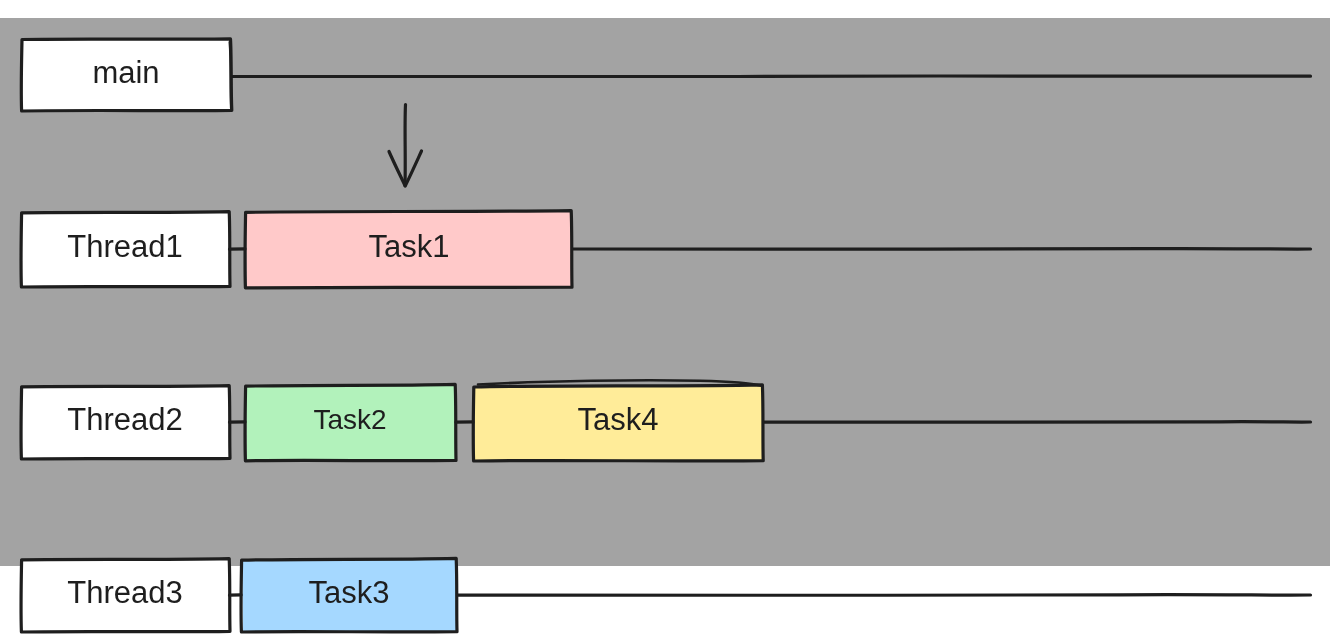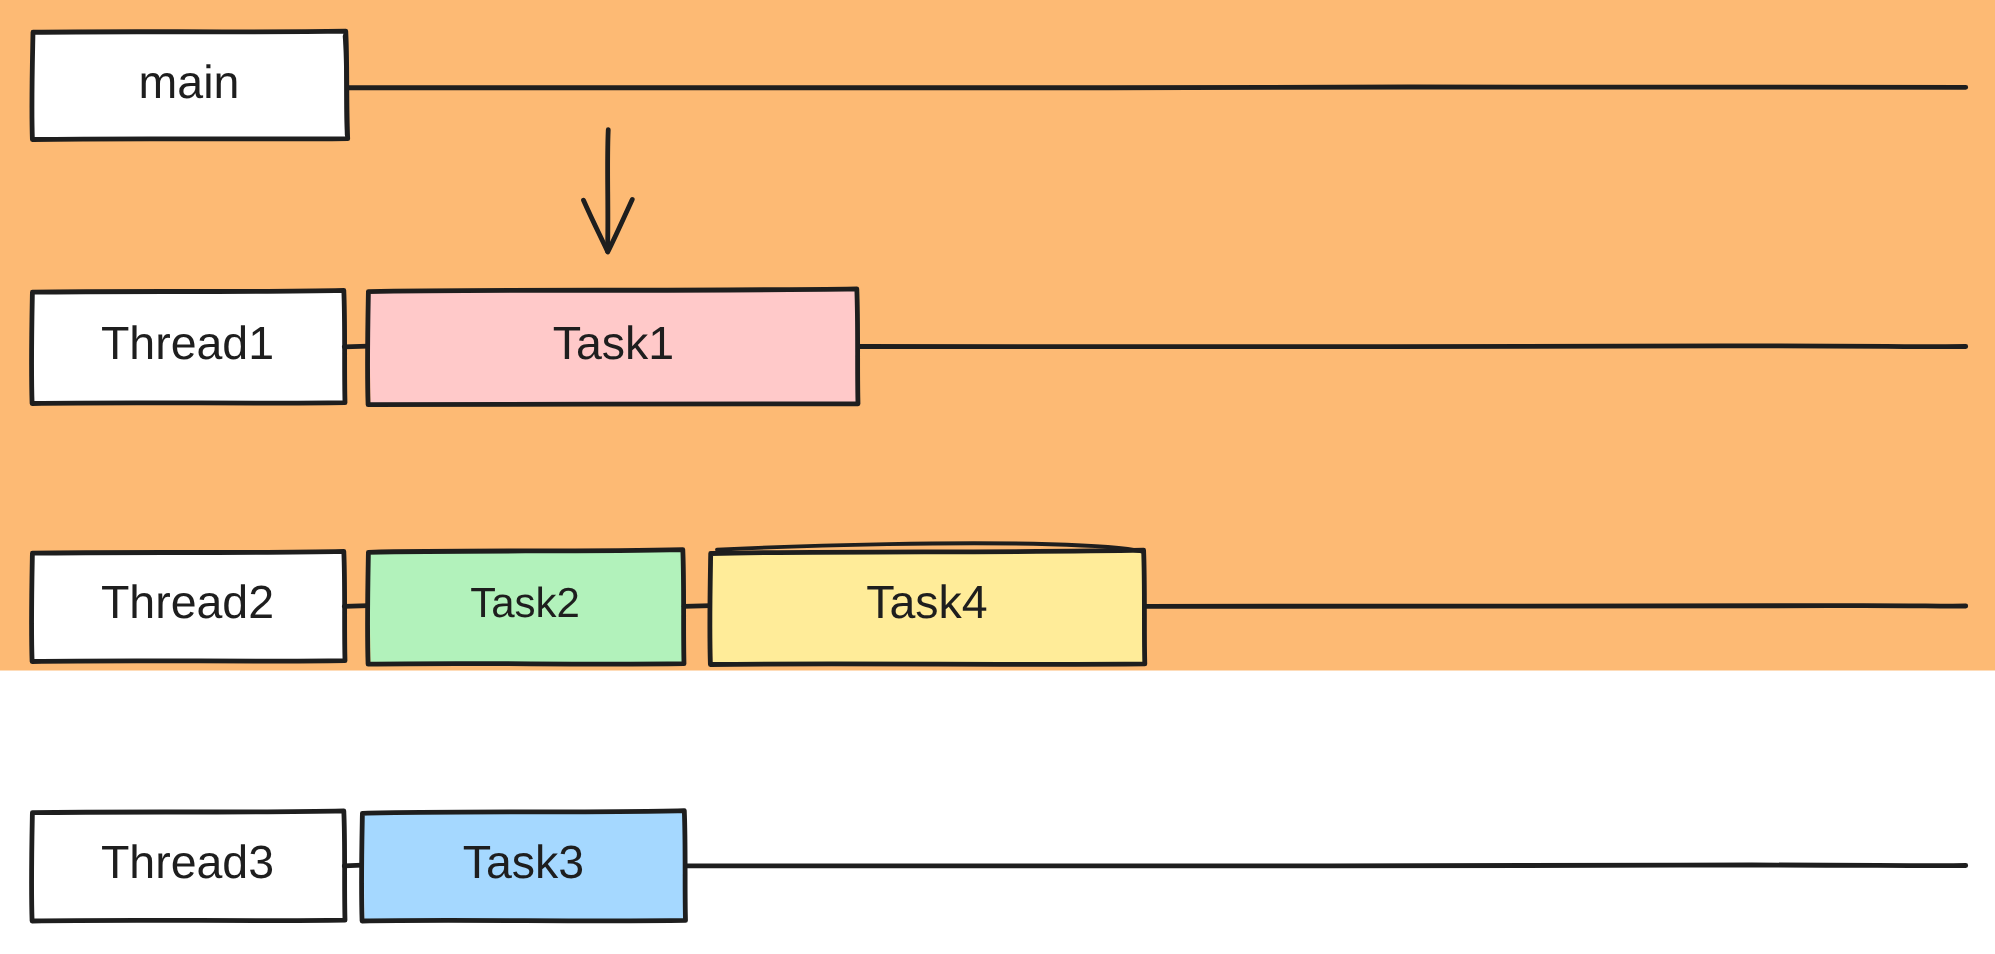--- a/index.html
+++ b/index.html
@@ -9,22 +9,23 @@
   }
   body {
     width: 1330px;
     height: 636px;
     overflow: hidden;
     font-family: "Liberation Sans", sans-serif;
   }
   #stage {
     position: relative;
     width: 1330px;
-    height: 447px;
-    background: #fdba74;
+    height: 548px;
+    background: #a3a3a3;
+    margin-top: 18px;
   }
   #stage svg {
     position: absolute;
     top: 0;
     left: 0;
     width: 1330px;
     height: 636px;
   }
   .sk-stroke {
     fill: none;

